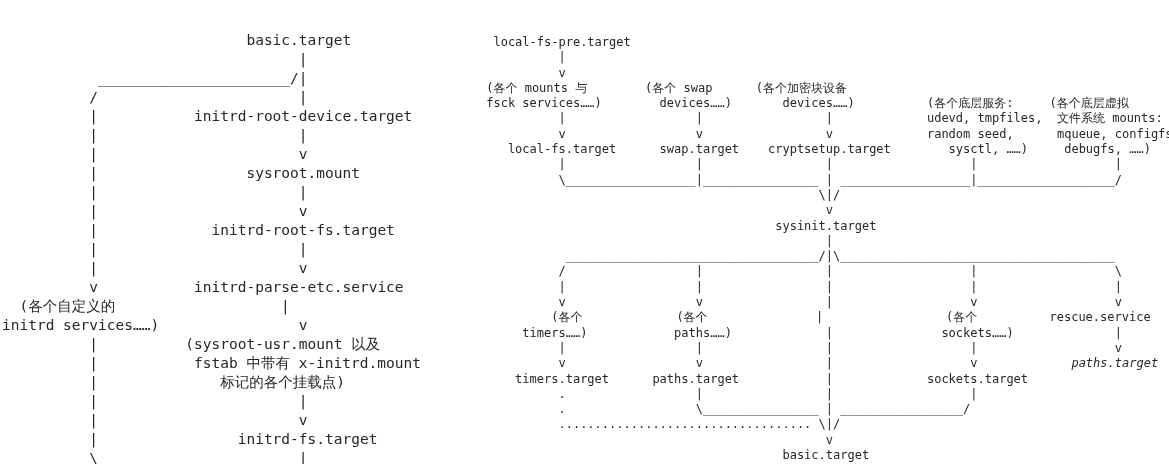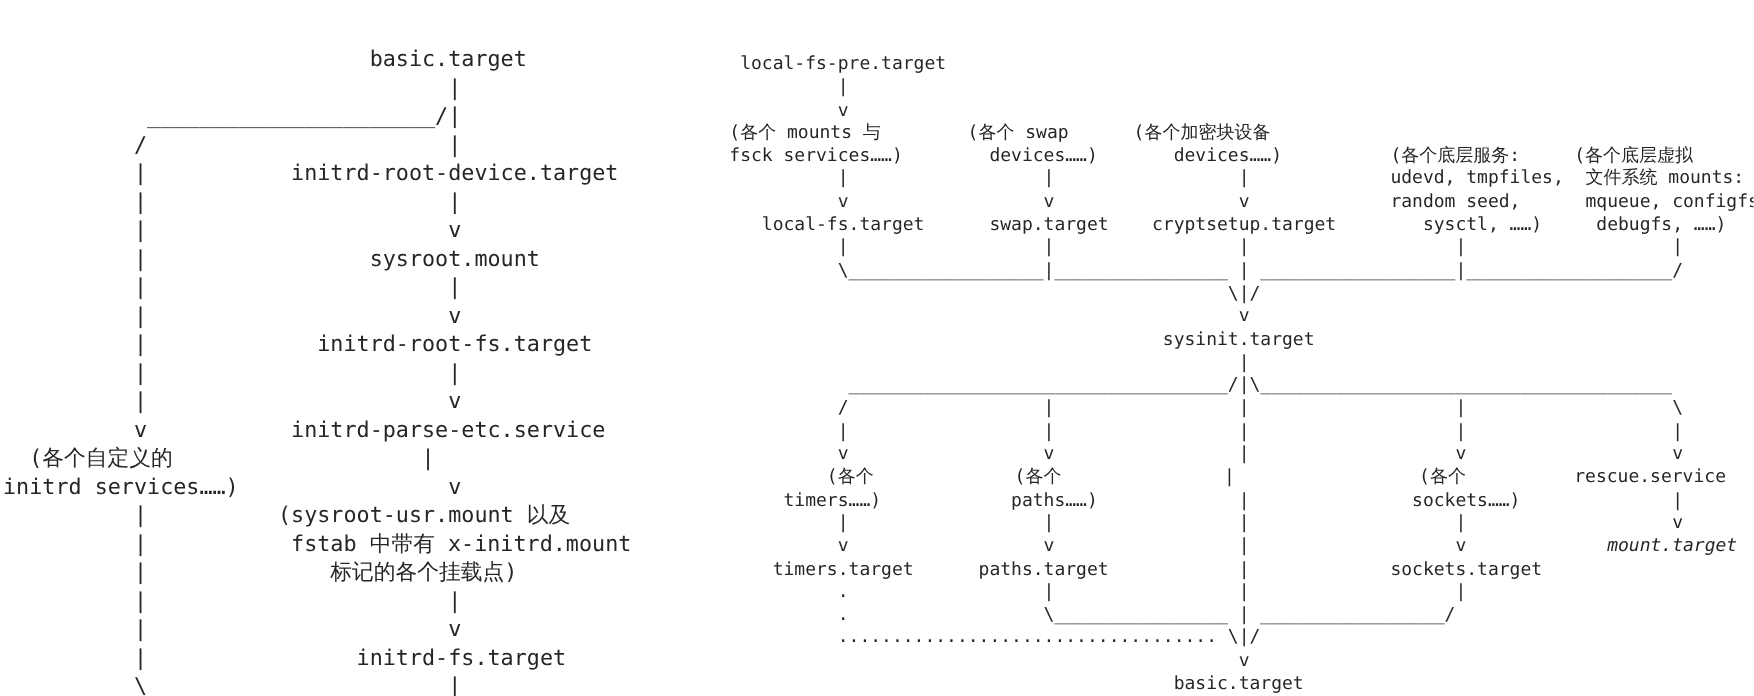--- a/index.html
+++ b/index.html
@@ -90,21 +90,21 @@
                                                 v
                                          sysinit.target
                                                 |
             ___________________________________/|\______________________________________
            /                  |                 |                   |                   \
            |                  |                 |                   |                   |
            v                  v                 |                   v                   v
           (各个             (各个               |                 (各个          rescue.service
       timers……)            paths……)             |               sockets……)              |
            |                  |                 |                   |                   v
-           v                  v                 |                   v             </span><i>mount.target</i><span>
+           v                  v                 |                   v             </span><i>paths.target</i><span>
      timers.target      paths.target            |             sockets.target
            .                  |                 |                   |
            .                  \________________ | _________________/
            ................................... \|/
                                                 v
                                           basic.target</span></pre>
 
 </div>
 
 </body></html>

